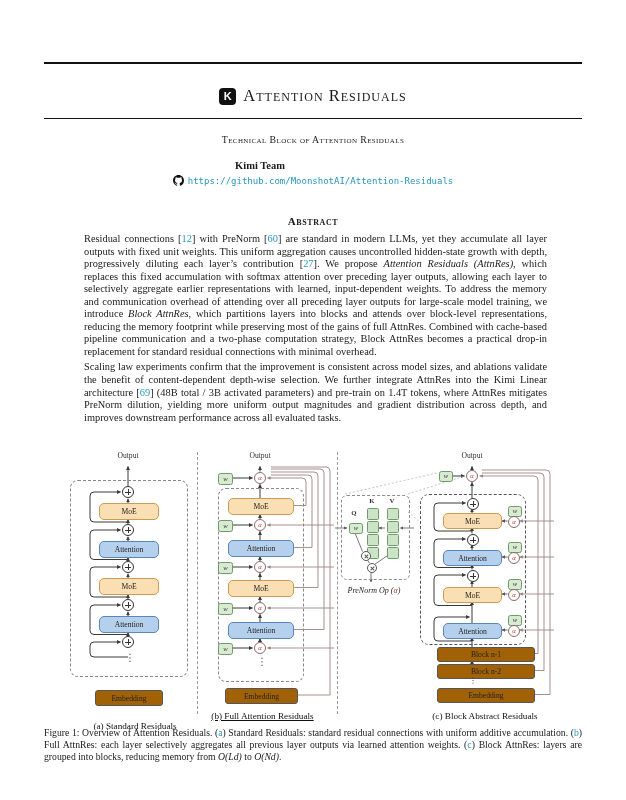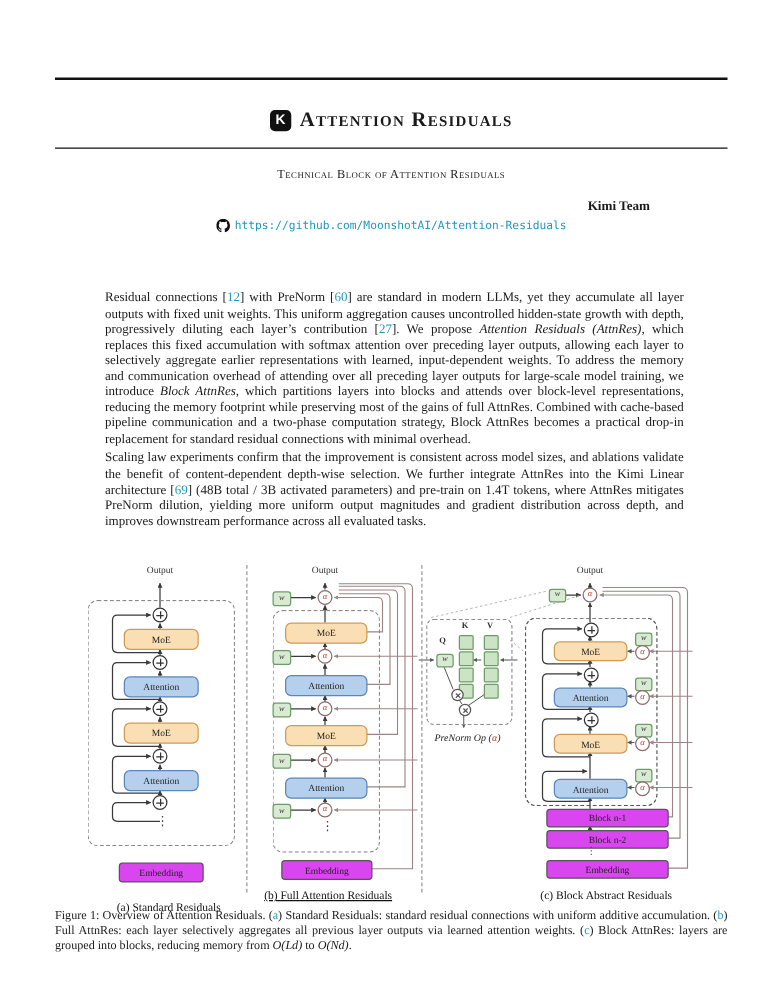--- a/index.html
+++ b/index.html
@@ -4,45 +4,45 @@
 <style>
   html,body{margin:0;padding:0;background:#e8e8e8;}
   .page{position:relative;width:626px;height:800px;background:#ffffff;margin:0 auto;
         font-family:"Liberation Serif", serif;color:#1a1a1a;overflow:hidden;}
   .rule{position:absolute;left:44px;width:538px;background:#111;}
   .rule1{top:62px;height:2px;}
   .rule2{top:118px;height:1.4px;}
   .title-row{position:absolute;top:86px;left:0;width:626px;display:flex;align-items:center;justify-content:center;gap:7px;}
   .kimi-logo{width:17px;height:17px;background:#111;border-radius:4px;display:flex;align-items:center;justify-content:center;}
   .kimi-logo .k{color:#fff;font-family:"Liberation Sans",sans-serif;font-weight:bold;font-size:11px;line-height:1;}
-  .title{margin:0;font-size:16.5px;font-weight:700;font-variant:small-caps;letter-spacing:1px;}
+  .title{margin:0;font-size:16.5px;font-weight:400;font-variant:small-caps;letter-spacing:1px;}
   .subtitle{position:absolute;top:134px;left:0;width:626px;text-align:center;font-variant:small-caps;
             font-size:9.8px;letter-spacing:0.4px;color:#222;}
-  .author{position:absolute;top:160px;left:0;width:520px;text-align:right;font-weight:bold;font-size:10.5px;}
+  .author{position:absolute;top:160px;left:0;width:520px;text-align:center;font-weight:bold;font-size:10.5px;}
   .repo-row{position:absolute;top:175px;left:0;width:626px;display:flex;align-items:center;justify-content:center;gap:4px;}
   .repo{font-family:"DejaVu Sans Mono","Liberation Mono",monospace;font-size:9px;color:#2596be;text-decoration:none;}
   .abs-h{position:absolute;top:215px;left:0;width:626px;text-align:center;font-weight:bold;
          font-variant:small-caps;font-size:11px;letter-spacing:0.6px;}
   .abs-body{position:absolute;top:233px;left:84px;width:463px;font-size:10.4px;line-height:12.55px;text-align:justify;}
   .abs-body p{margin:0 0 3px 0;}
   .seg-c{color:#2596be;}
   .seg-i{font-style:italic;}
   .seg-m{font-style:italic;}
   .seg-ar{font-style:italic;color:#c0392b;}
   .figure{position:absolute;top:450px;left:40px;width:546px;height:276px;font-family:"Liberation Serif",serif;}
   .figure svg.connectors{position:absolute;left:0;top:0;}
   .sep{position:absolute;top:2px;height:262px;width:0;border-left:1px dashed #999;}
   .dbox{position:absolute;border:1px dashed #888;border-radius:8px;}
   .dbox.heavy{border:1.2px dashed #555;border-radius:9px;}
   .dbox.inset{border-radius:6px;border-color:#8d8d8d;}
   .blk{position:absolute;border-radius:5px;border:1px solid;display:flex;align-items:center;justify-content:center;
        font-size:7.6px;color:#222;background:#fff;}
   .blk.moe{background:#fbdfb4;border-color:#cf9b52;}
   .blk.attn{background:#b5d0ec;border-color:#5a86ba;}
-  .blk.gray{background:#d946ef;border-color:#555;border-radius:3px;}
+  .blk.gray{background:#a16207;border-color:#555;border-radius:3px;}
   .plus{position:absolute;width:10px;height:10px;border:1px solid #333;border-radius:50%;background:#fff;}
   .plus::before{content:"";position:absolute;left:2px;right:2px;top:50%;margin-top:-0.5px;height:1px;background:#333;}
   .plus::after{content:"";position:absolute;top:2px;bottom:2px;left:50%;margin-left:-0.5px;width:1px;background:#333;}
   .alpha{position:absolute;width:10px;height:10px;border:1px solid #8d6a6a;border-radius:50%;background:#fff;
          display:flex;align-items:center;justify-content:center;font-size:6.8px;font-style:italic;color:#c0392b;line-height:1;}
   .wchip{position:absolute;width:13px;height:10px;border:1px solid #6d9c68;border-radius:2.5px;background:#d9ead3;
          display:flex;align-items:center;justify-content:center;font-size:6.6px;font-style:italic;color:#333;line-height:1;}
   .wchip.small{width:12px;height:9px;}
   .otimes{position:absolute;width:8px;height:8px;border:1px solid #555;border-radius:50%;background:#fff;}
   .otimes::before,.otimes::after{content:"";position:absolute;left:1.6px;right:1.6px;top:50%;margin-top:-0.5px;height:1px;background:#555;}
@@ -76,20 +76,21 @@
   <div class="subtitle">Technical Block of Attention Residuals</div>
   <div class="author">Kimi Team</div>
 
   <div class="repo-row">
     <svg viewBox="0 0 16 16" width="11" height="11" aria-hidden="true">
         <path fill="#111" d="M8 0C3.58 0 0 3.58 0 8c0 3.54 2.29 6.53 5.47 7.59.4.07.55-.17.55-.38 0-.19-.01-.82-.01-1.49-2.01.37-2.53-.49-2.69-.94-.09-.23-.48-.94-.82-1.13-.28-.15-.68-.52-.01-.53.63-.01 1.08.58 1.23.82.72 1.21 1.87.87 2.33.66.07-.52.28-.87.51-1.07-1.78-.2-3.64-.89-3.64-3.95 0-.87.31-1.59.82-2.15-.08-.2-.36-1.02.08-2.12 0 0 .67-.21 2.2.82.64-.18 1.32-.27 2-.27s1.36.09 2 .27c1.53-1.04 2.2-.82 2.2-.82.44 1.1.16 1.92.08 2.12.51.56.82 1.27.82 2.15 0 3.07-1.87 3.75-3.65 3.95.29.25.54.73.54 1.48 0 1.07-.01 1.93-.01 2.2 0 .21.15.46.55.38A8.01 8.01 0 0 0 16 8c0-4.42-3.58-8-8-8z"></path>
       </svg>
     <a class="repo" href="#">https://github.com/MoonshotAI/Attention-Residuals</a>
   </div>
 
+  <div class="abs-h">Abstract</div>
   <div class="abs-body">
     <p><span>Residual connections [</span><span class="seg-c">12</span><span>] with PreNorm [</span><span class="seg-c">60</span><span>] are standard in modern LLMs, yet they accumulate all layer outputs with fixed unit weights. This uniform aggregation causes uncontrolled hidden-state growth with depth, progressively diluting each layer’s contribution [</span><span class="seg-c">27</span><span>]. We propose </span><span class="seg-i">Attention Residuals (AttnRes)</span><span>, which replaces this fixed accumulation with softmax attention over preceding layer outputs, allowing each layer to selectively aggregate earlier representations with learned, input-dependent weights. To address the memory and communication overhead of attending over all preceding layer outputs for large-scale model training, we introduce </span><span class="seg-i">Block AttnRes</span><span>, which partitions layers into blocks and attends over block-level representations, reducing the memory footprint while preserving most of the gains of full AttnRes. Combined with cache-based pipeline communication and a two-phase computation strategy, Block AttnRes becomes a practical drop-in replacement for standard residual connections with minimal overhead.</span></p>
     <p><span>Scaling law experiments confirm that the improvement is consistent across model sizes, and ablations validate the benefit of content-dependent depth-wise selection. We further integrate AttnRes into the Kimi Linear architecture [</span><span class="seg-c">69</span><span>] (48B total / 3B activated parameters) and pre-train on 1.4T tokens, where AttnRes mitigates PreNorm dilution, yielding more uniform output magnitudes and gradient distribution across depth, and improves downstream performance across all evaluated tasks.</span></p>
   </div>
 
   <div class="figure">
     <svg class="connectors" width="546" height="276" viewBox="0 0 546 276" fill="none">
       <defs>
         <marker id="ad" markerWidth="5" markerHeight="5" refX="3.6" refY="2" orient="auto">
             <path d="M0,0 L4,2 L0,4 Z" fill="#3a3a3a"></path>

